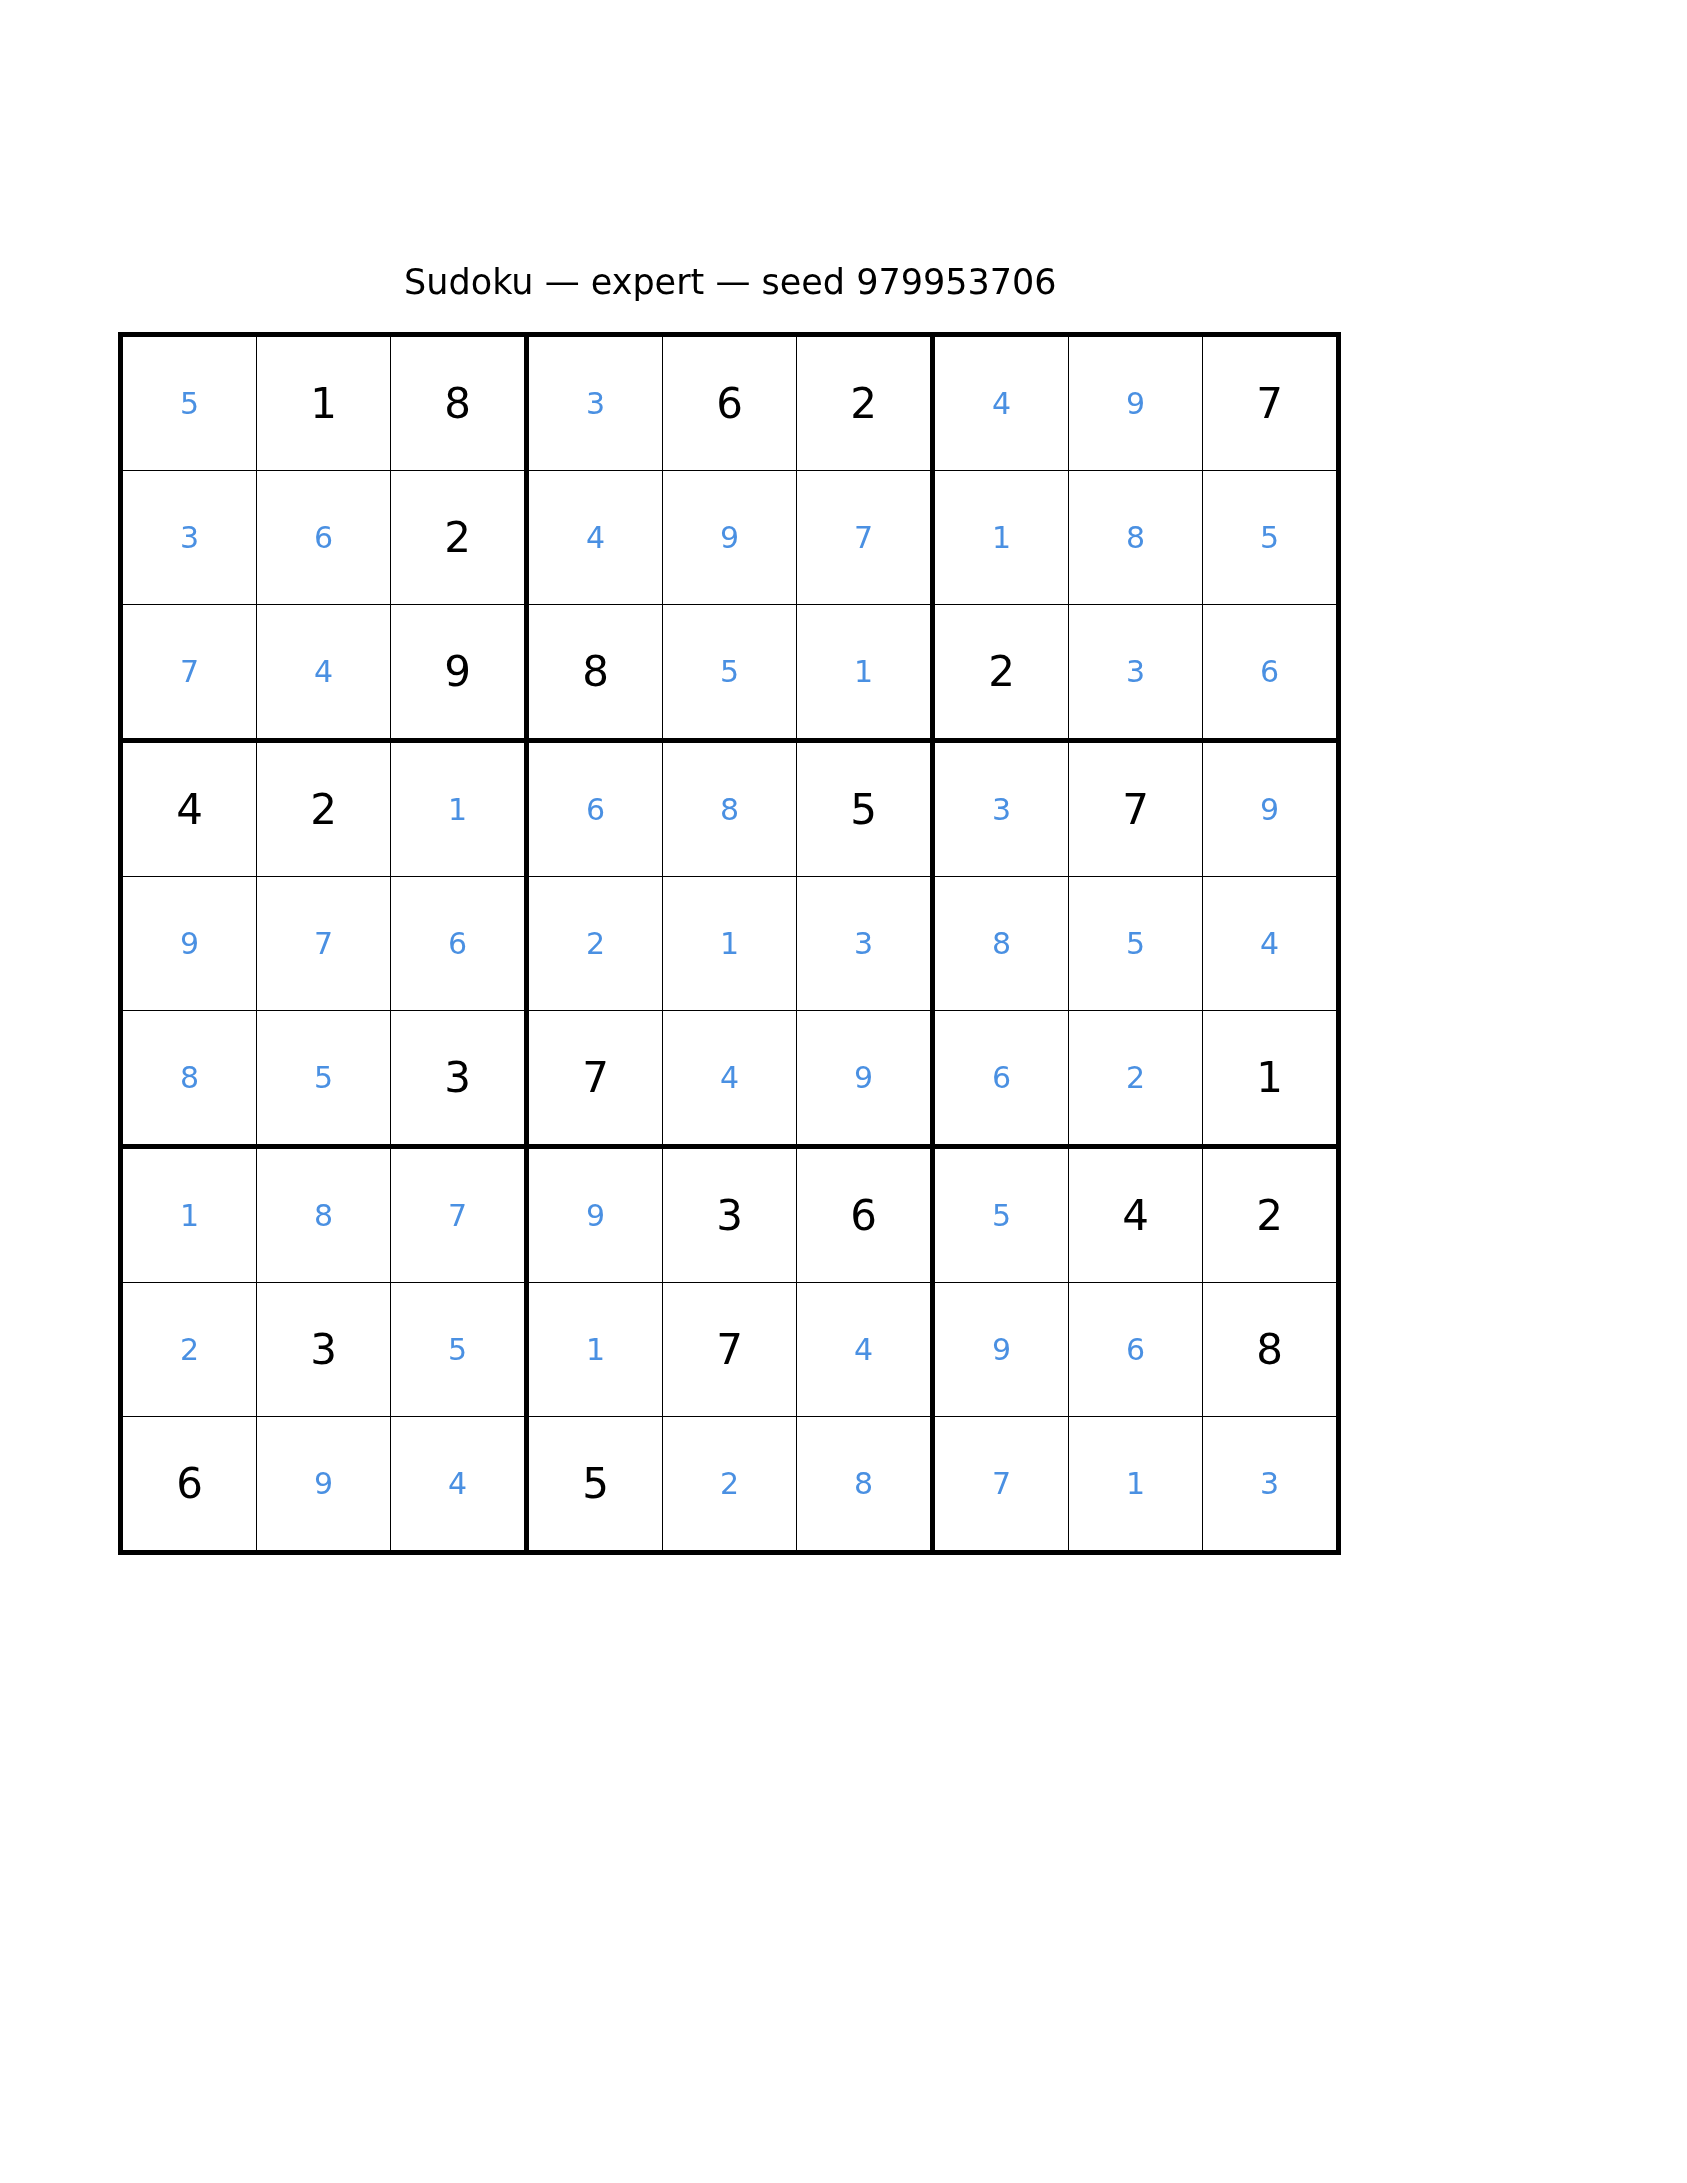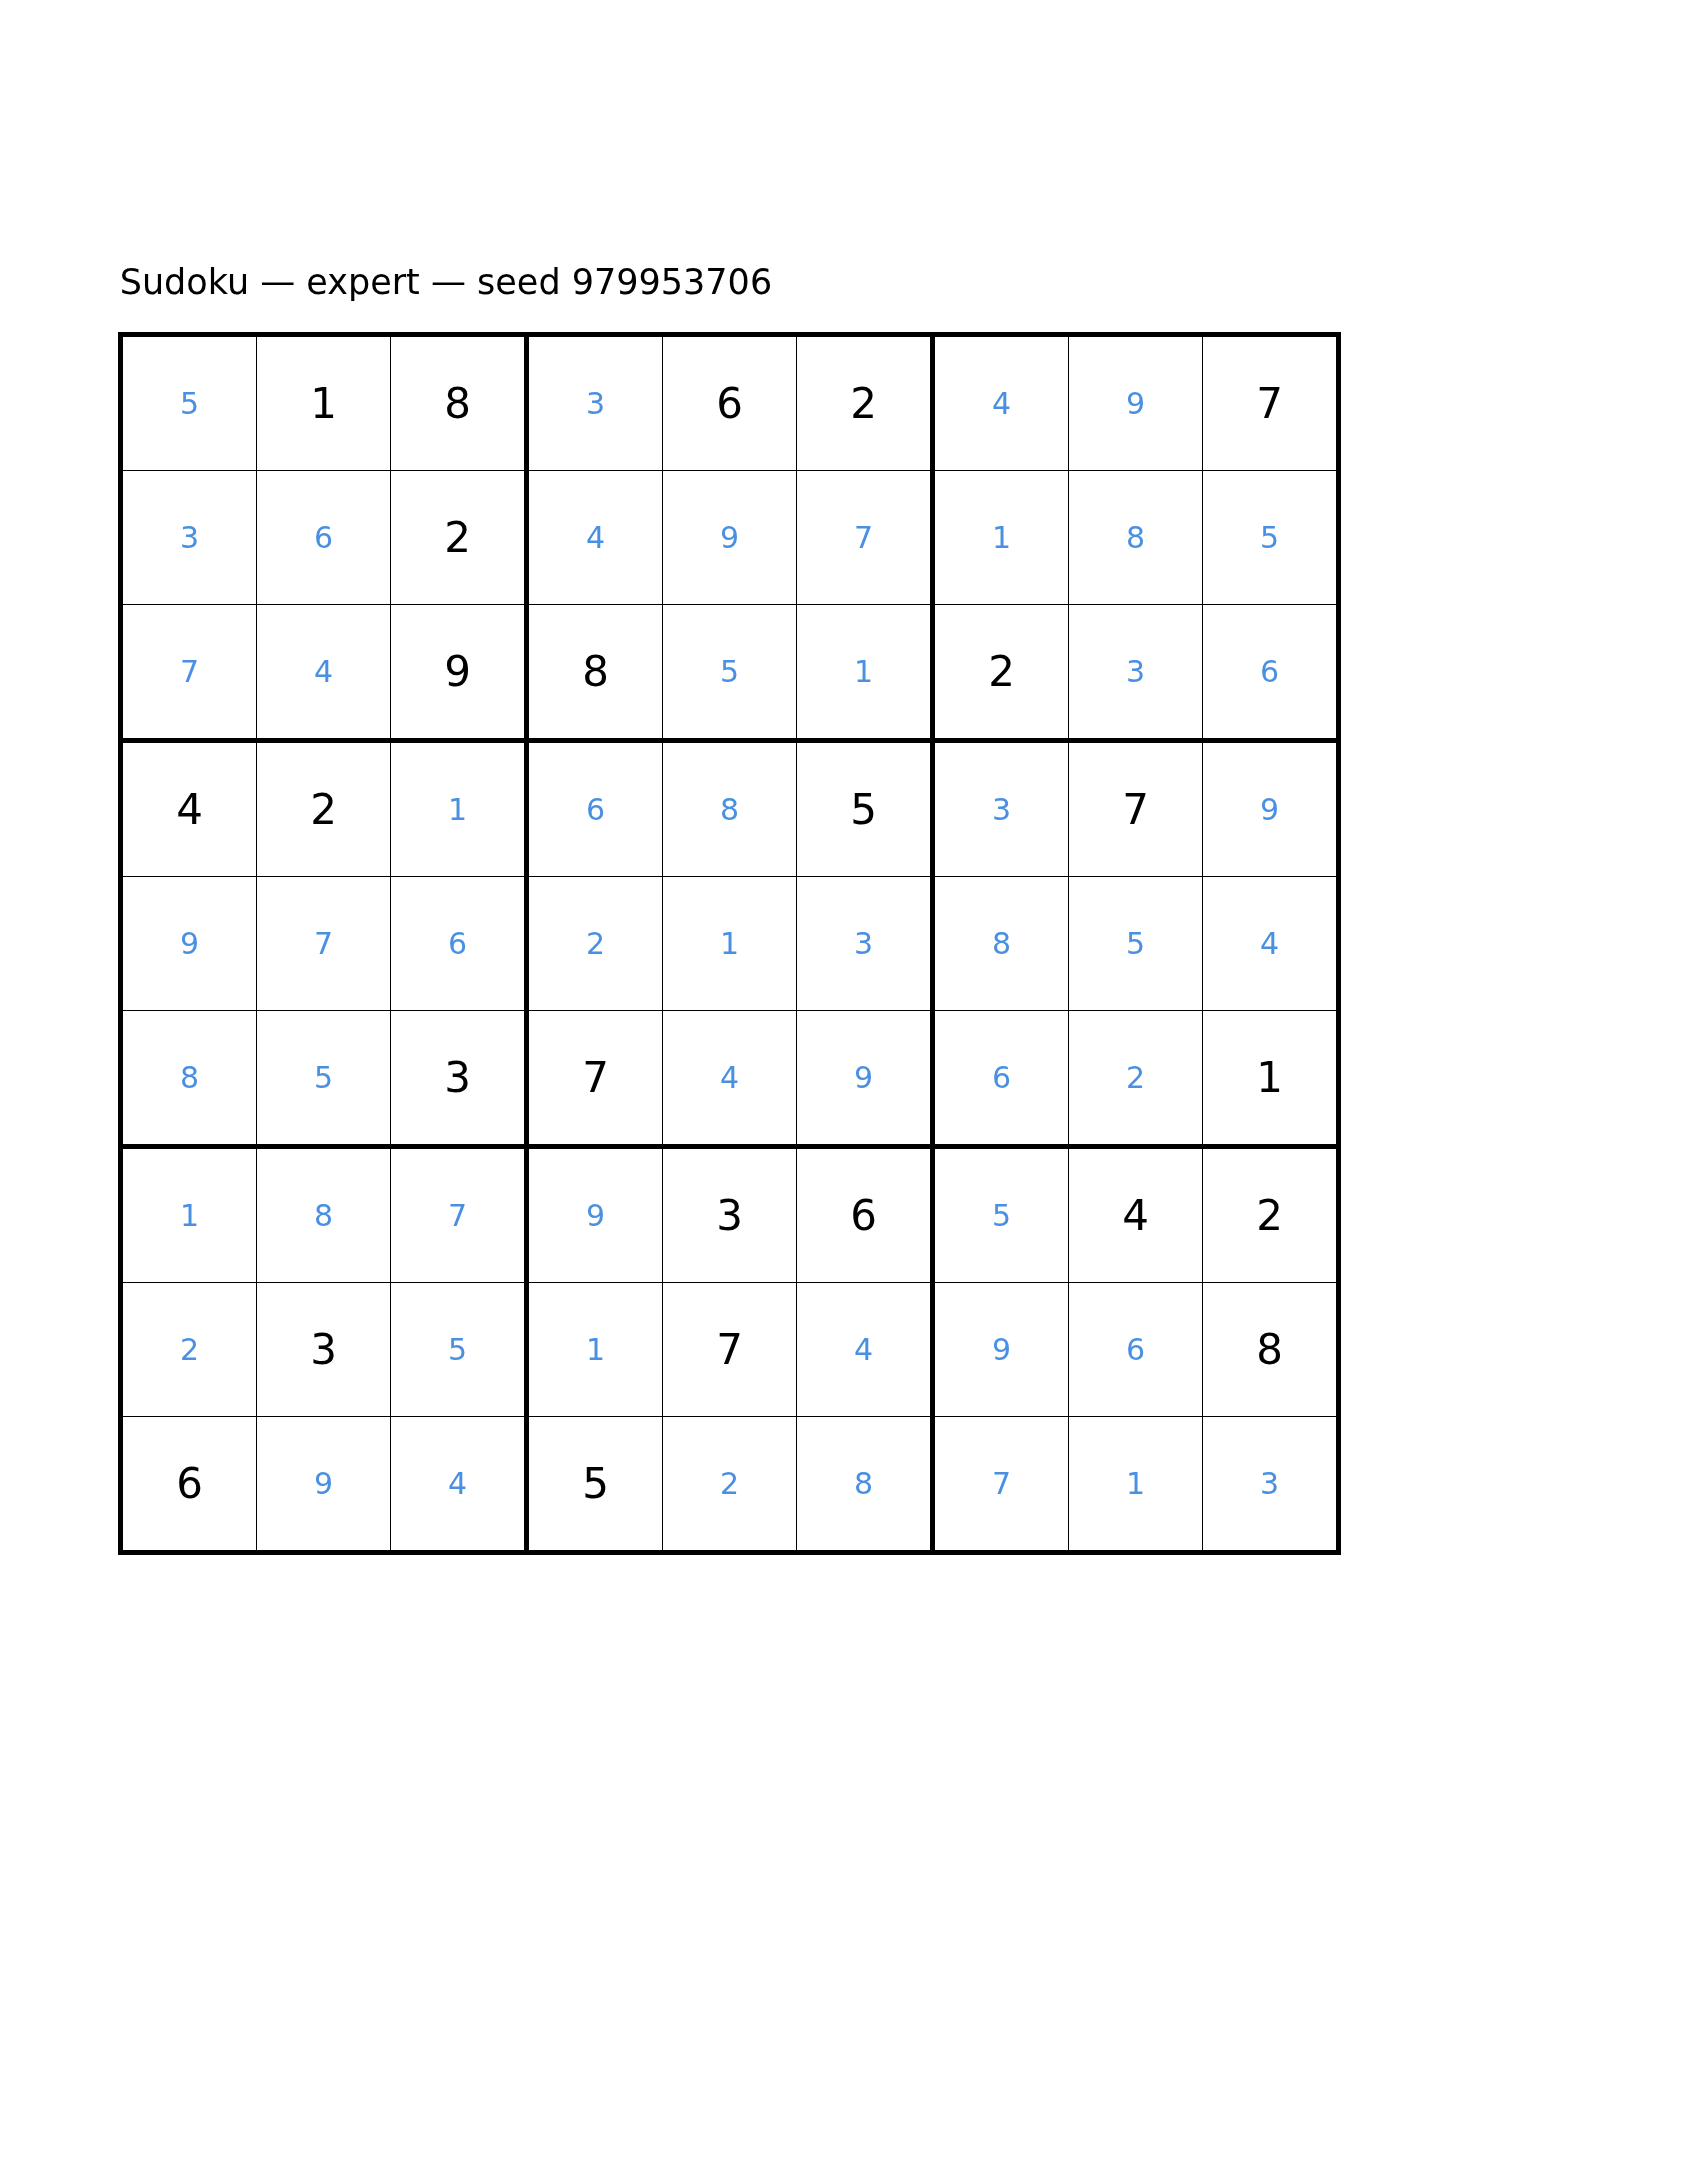--- a/index.html
+++ b/index.html
@@ -19,20 +19,21 @@
     left: 118px;
     top: 262px;
   }
   #puzzle-title {
     font-size: 35px;
     color: #000000;
     font-family: "DejaVu Sans", sans-serif;
     white-space: nowrap;
     margin: 0 0 30px 1.7px;
     font-weight: 400;
+    text-align: center;
   }
   table.sudoku {
     border-collapse: collapse;
     table-layout: fixed;
     background: #ffffff;
   }
   table.sudoku td {
     width: 133px;
     height: 133px;
     padding: 0;

